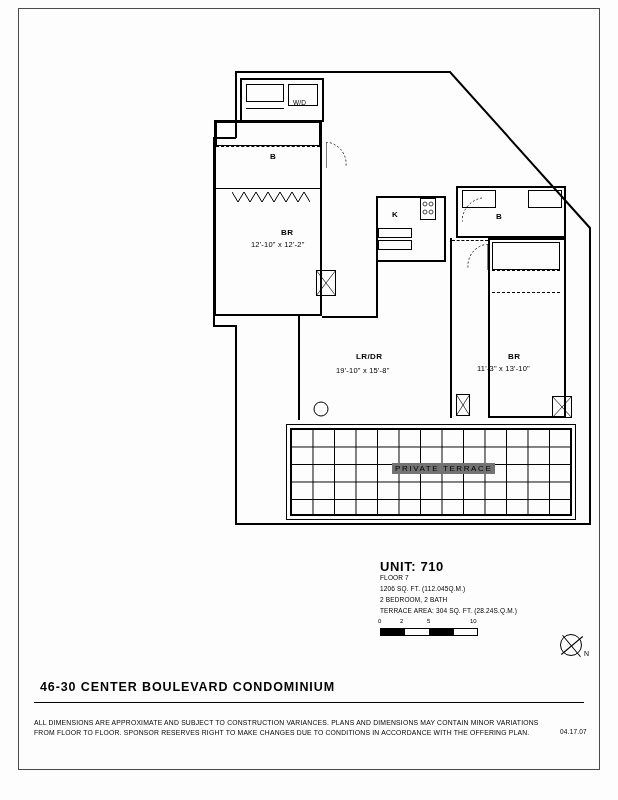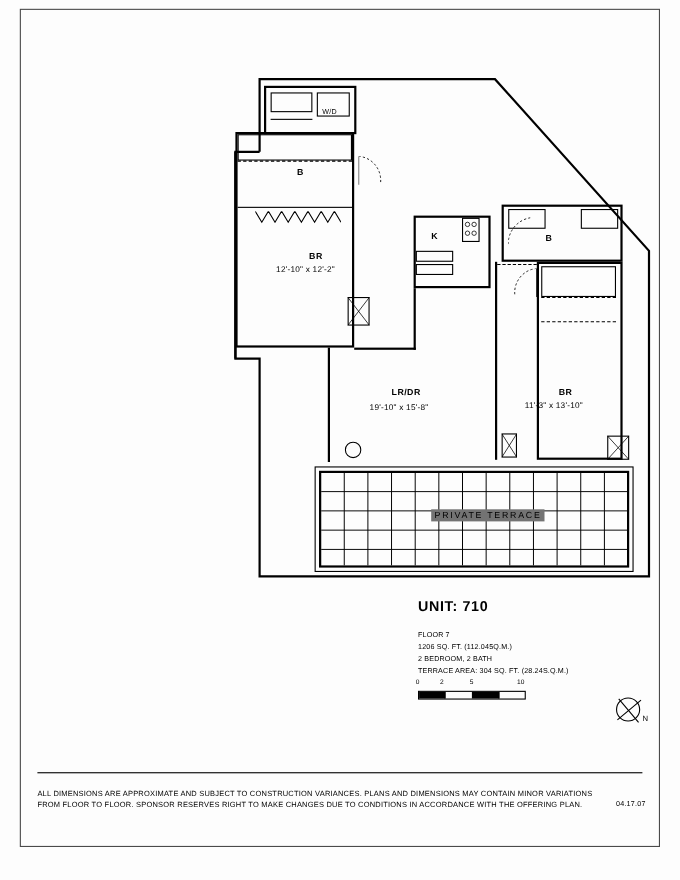--- a/index.html
+++ b/index.html
@@ -279,38 +279,39 @@
 
   <div class="ln" style="left:322px; top:316px; width:56px; height:2px;"></div>
   <div class="ln" style="left:376px; top:262px; width:2px; height:56px;"></div>
   <div class="ln" style="left:298px; top:316px; width:2px; height:104px;"></div>
 
   <div class="terrace" style="left:290px; top:428px; width:282px; height:88px;"></div>
   <div class="terrace-label" style="left:392px; top:463px;">PRIVATE TERRACE</div>
 
   <div class="boxthick" style="left:286px; top:424px; width:290px; height:96px; border-width:1px;"></div>
 
-  <div class="unit-title" style="left:380px; top:543px;">UNIT: 710</div>
+  <div class="unit-title" style="left:380px; top:559px;">UNIT: 710</div>
   <div class="info-line" style="left:380px; top:574px;">FLOOR 7</div>
   <div class="info-line" style="left:380px; top:585px;">1206 SQ. FT. (112.045Q.M.)</div>
   <div class="info-line" style="left:380px; top:596px;">2 BEDROOM, 2 BATH</div>
   <div class="info-line" style="left:380px; top:607px;">TERRACE AREA: 304 SQ. FT. (28.24S.Q.M.)</div>
 
   <div class="scalebar" style="left:380px; top:628px; width:98px; height:8px;">
     <div class="fill"></div>
     <div></div>
     <div class="fill"></div>
     <div></div>
   </div>
   <div class="scale-tick" style="left:378px; top:618px;">0</div>
   <div class="scale-tick" style="left:400px; top:618px;">2</div>
   <div class="scale-tick" style="left:427px; top:618px;">5</div>
   <div class="scale-tick" style="left:470px; top:618px;">10</div>
 
   <div class="compass" style="left:560px; top:634px;"></div>
   <div class="compass-n" style="left:584px; top:650px;">N</div>
 
+  <div class="bldg-title" style="left:40px; top:680px;">46-30 CENTER BOULEVARD CONDOMINIUM</div>
   <div class="rule" style="left:34px; top:702px; width:550px;"></div>
   <div class="disclaimer" style="left:34px; top:718px;">ALL DIMENSIONS ARE APPROXIMATE AND SUBJECT TO CONSTRUCTION VARIANCES. PLANS AND DIMENSIONS MAY CONTAIN MINOR VARIATIONS</div>
   <div class="disclaimer" style="left:34px; top:728px;">FROM FLOOR TO FLOOR.  SPONSOR RESERVES RIGHT TO MAKE CHANGES DUE TO CONDITIONS IN ACCORDANCE WITH THE OFFERING PLAN.</div>
   <div class="date" style="left:560px; top:728px;">04.17.07</div>
 
 </div>
 
 </body></html>

